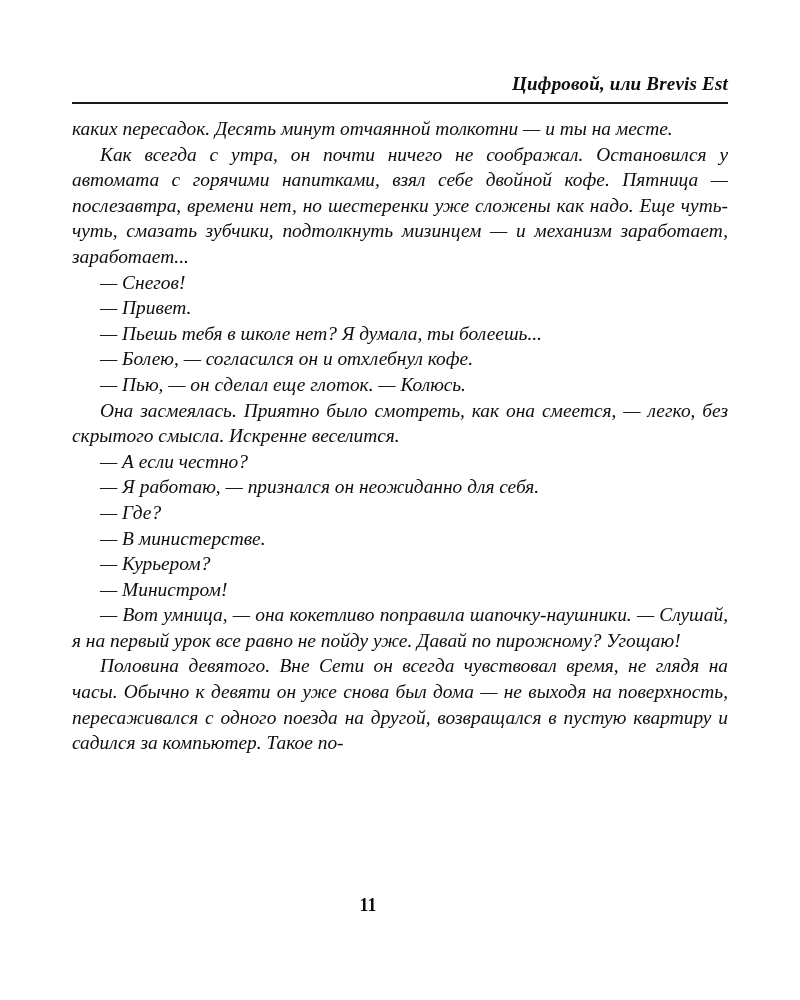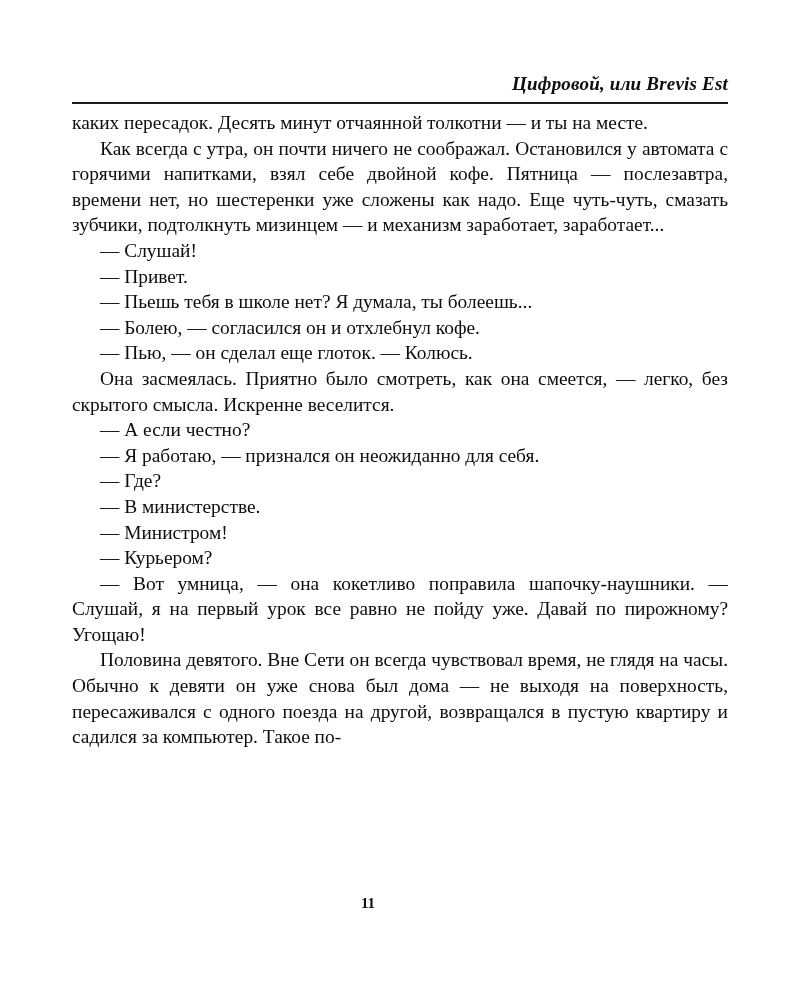--- a/index.html
+++ b/index.html
@@ -37,23 +37,24 @@
     color: #0d0d0d;
   }
   .header-rule {
     margin-top: 7px;
     border-top: 2px solid #1a1a1a;
     width: 100%;
     height: 0;
   }
   .content {
     position: absolute;
-    top: 110px;
+    top: 116px;
     left: 72px;
     width: 656px;
+    font-style: italic;
   }
   p {
     margin: 0;
     font-size: 19.4px;
     line-height: 25.6px;
     text-align: justify;
     text-justify: inter-word;
     hyphens: manual;
     -webkit-hyphens: manual;
   }
@@ -62,49 +63,49 @@
   }
   p.noindent {
     text-indent: 0;
   }
   .folio {
     position: absolute;
     top: 895px;
     left: 0;
     width: 736px;
     text-align: center;
-    font-size: 15px;
+    font-size: 18px;
     font-weight: bold;
     color: #0d0d0d;
   }
 </style>
 </head>
 <body>
 
 <div class="page">
 
   <div class="header">
     <div class="running-title">Цифровой, или Brevis Est</div>
     <div class="header-rule"></div>
   </div>
 
   <div class="content">
     <p class="noindent">каких пересадок. Десять минут отчаянной толкотни — и ты на месте.</p>
     <p class="indent">Как всегда с утра, он почти ничего не соображал. Остановился у автомата с горячими напитками, взял себе двойной кофе. Пятница — послезавтра, времени нет, но шестеренки уже сложены как надо. Еще чуть-чуть, смазать зубчики, подтолкнуть мизинцем — и механизм заработает, заработает...</p>
-    <p class="indent">— Слушай!</p>
+    <p class="indent">— Снегов!</p>
     <p class="indent">— Привет.</p>
     <p class="indent">— Пьешь тебя в школе нет? Я думала, ты болеешь...</p>
     <p class="indent">— Болею, — согласился он и отхлебнул кофе.</p>
     <p class="indent">— Пью, — он сделал еще глоток. — Колюсь.</p>
     <p class="indent">Она засмеялась. Приятно было смотреть, как она смеется, — легко, без скрытого смысла. Искренне веселится.</p>
     <p class="indent">— А если честно?</p>
     <p class="indent">— Я работаю, — признался он неожиданно для себя.</p>
     <p class="indent">— Где?</p>
     <p class="indent">— В министерстве.</p>
+    <p class="indent">— Курьером?</p>
     <p class="indent">— Министром!</p>
-    <p class="indent">— Курьером?</p>
     <p class="indent">— Вот умница, — она кокетливо поправила шапочку-наушники.  — Слушай, я на первый урок все равно не пойду уже. Давай по пирожному? Угощаю!</p>
     <p class="indent">Половина девятого. Вне Сети он всегда чувствовал время, не глядя на часы. Обычно к девяти он уже снова был дома — не выходя на поверхность, пересаживался с одного поезда на другой, возвращался в пустую квартиру и садился за компьютер. Такое по-</p>
   </div>
 
   <div class="folio">11</div>
 
 </div>
 
 </body></html>

